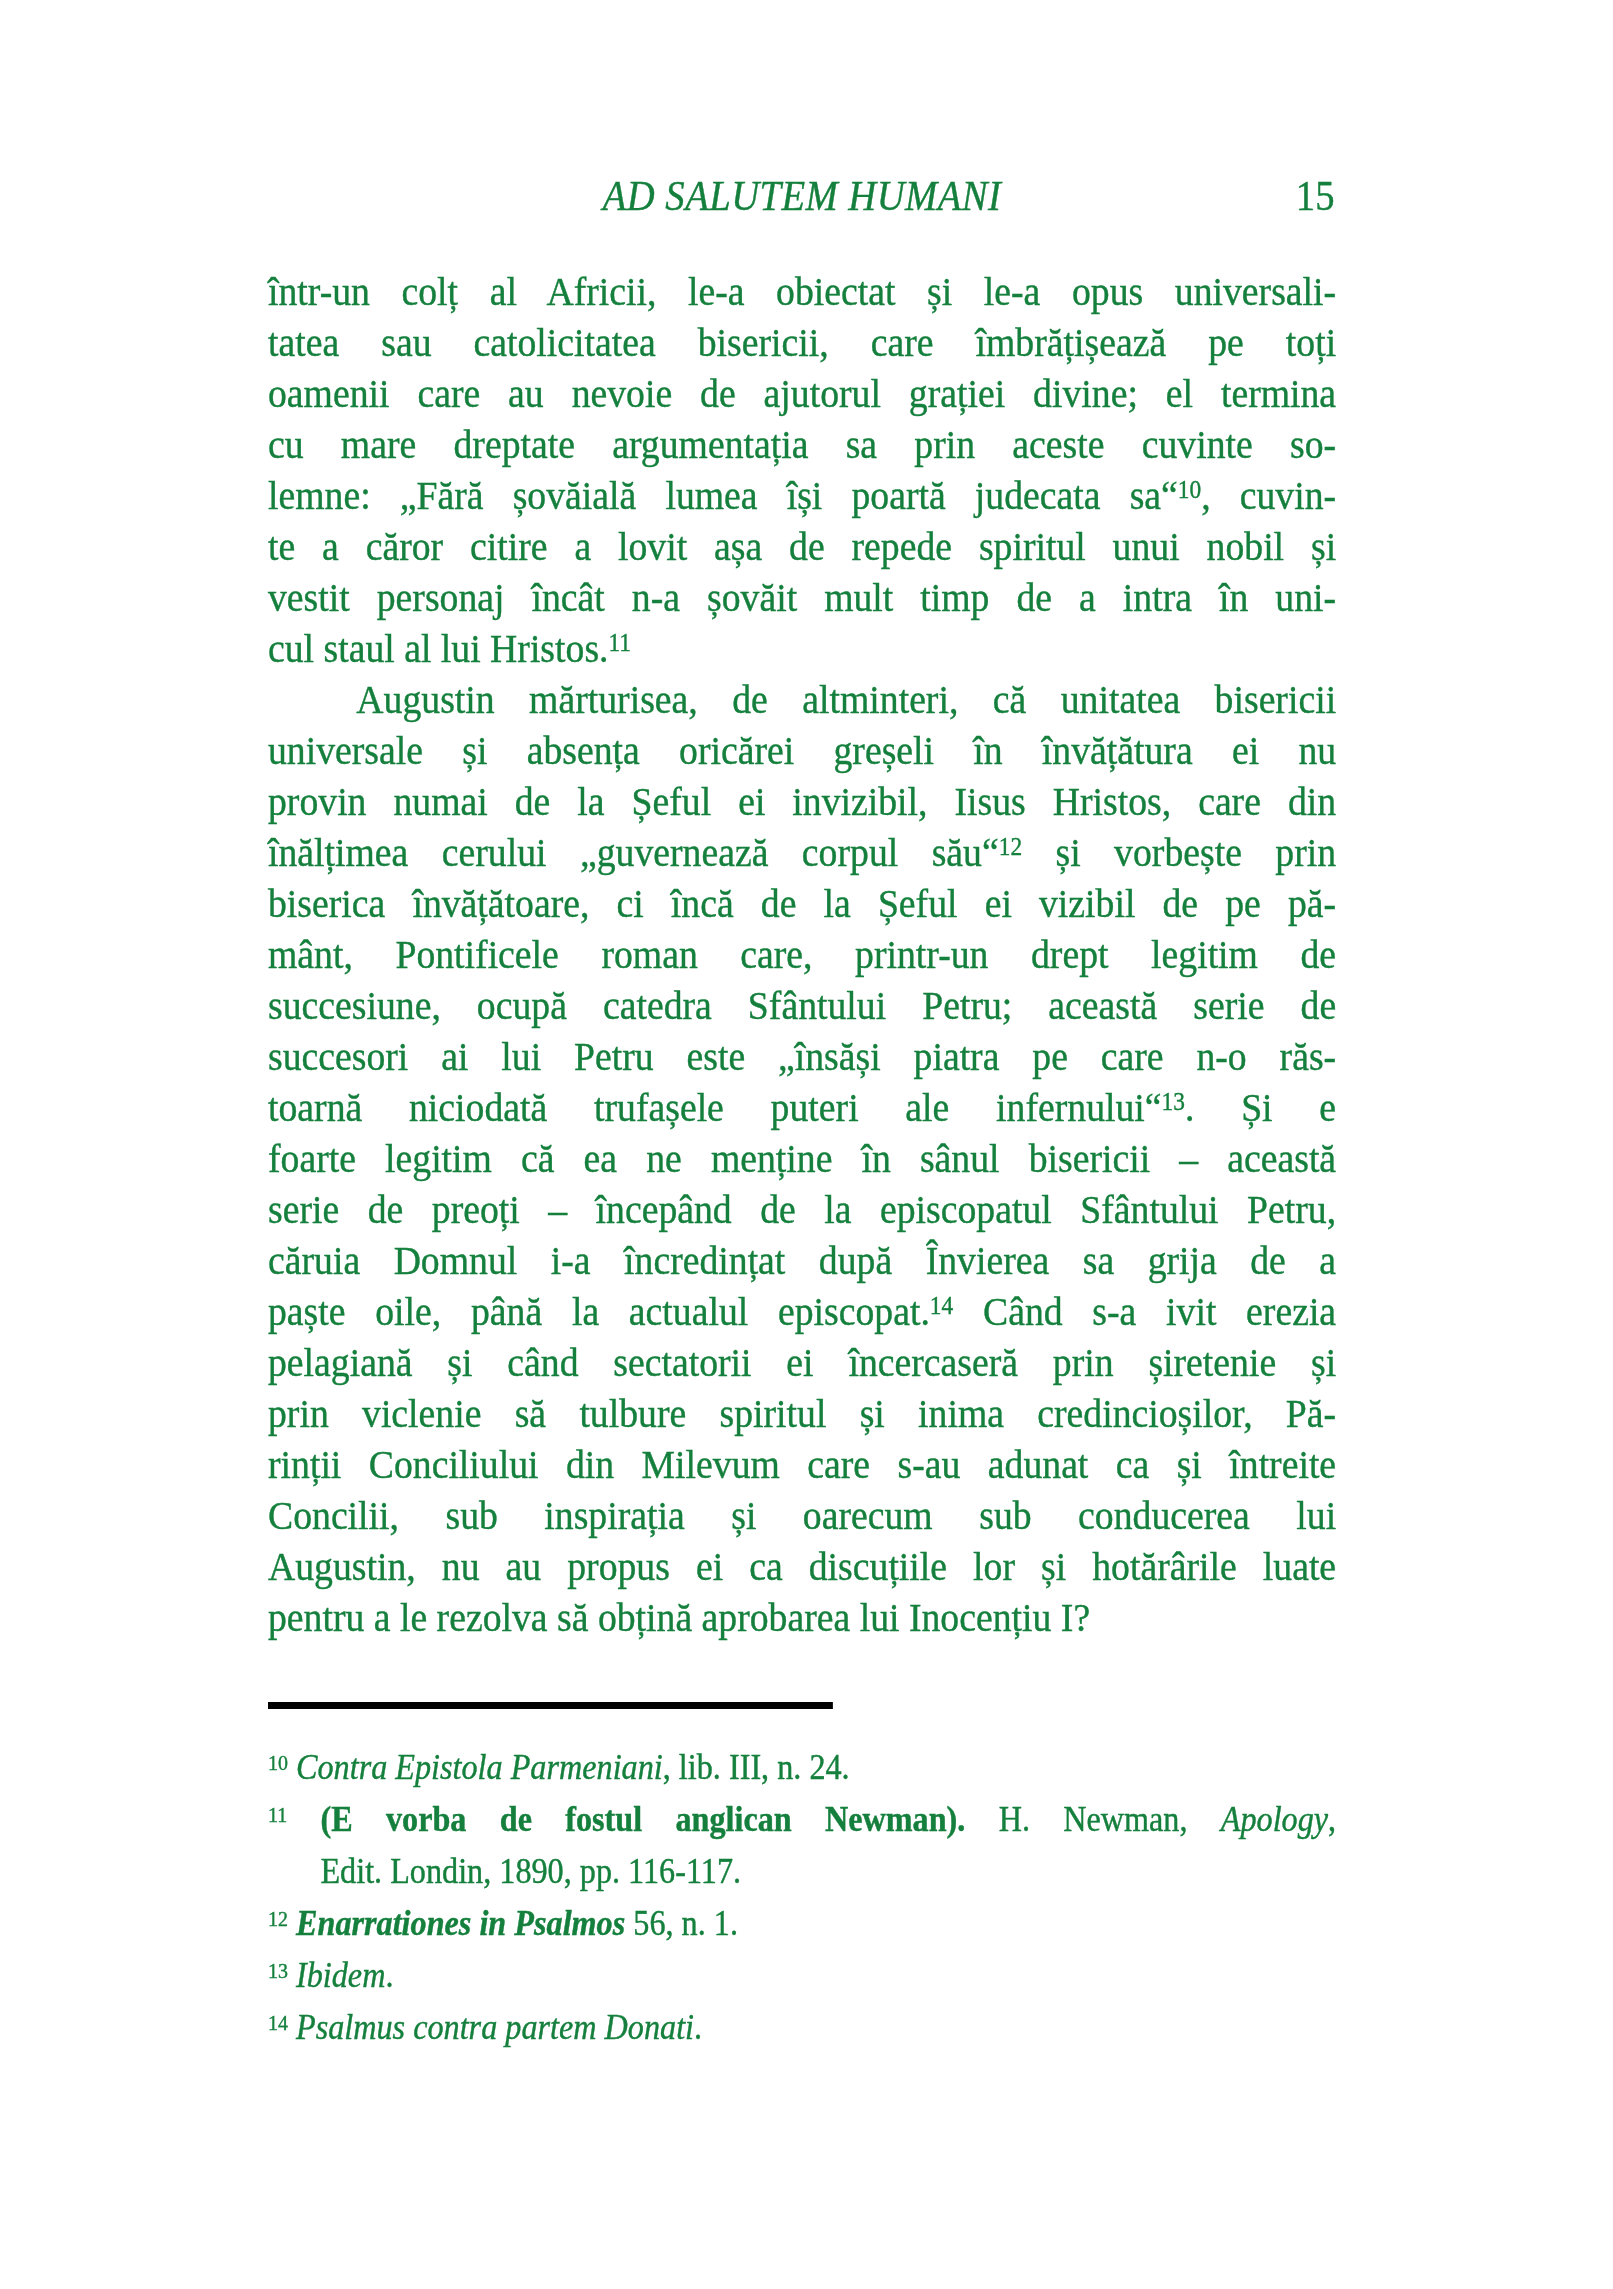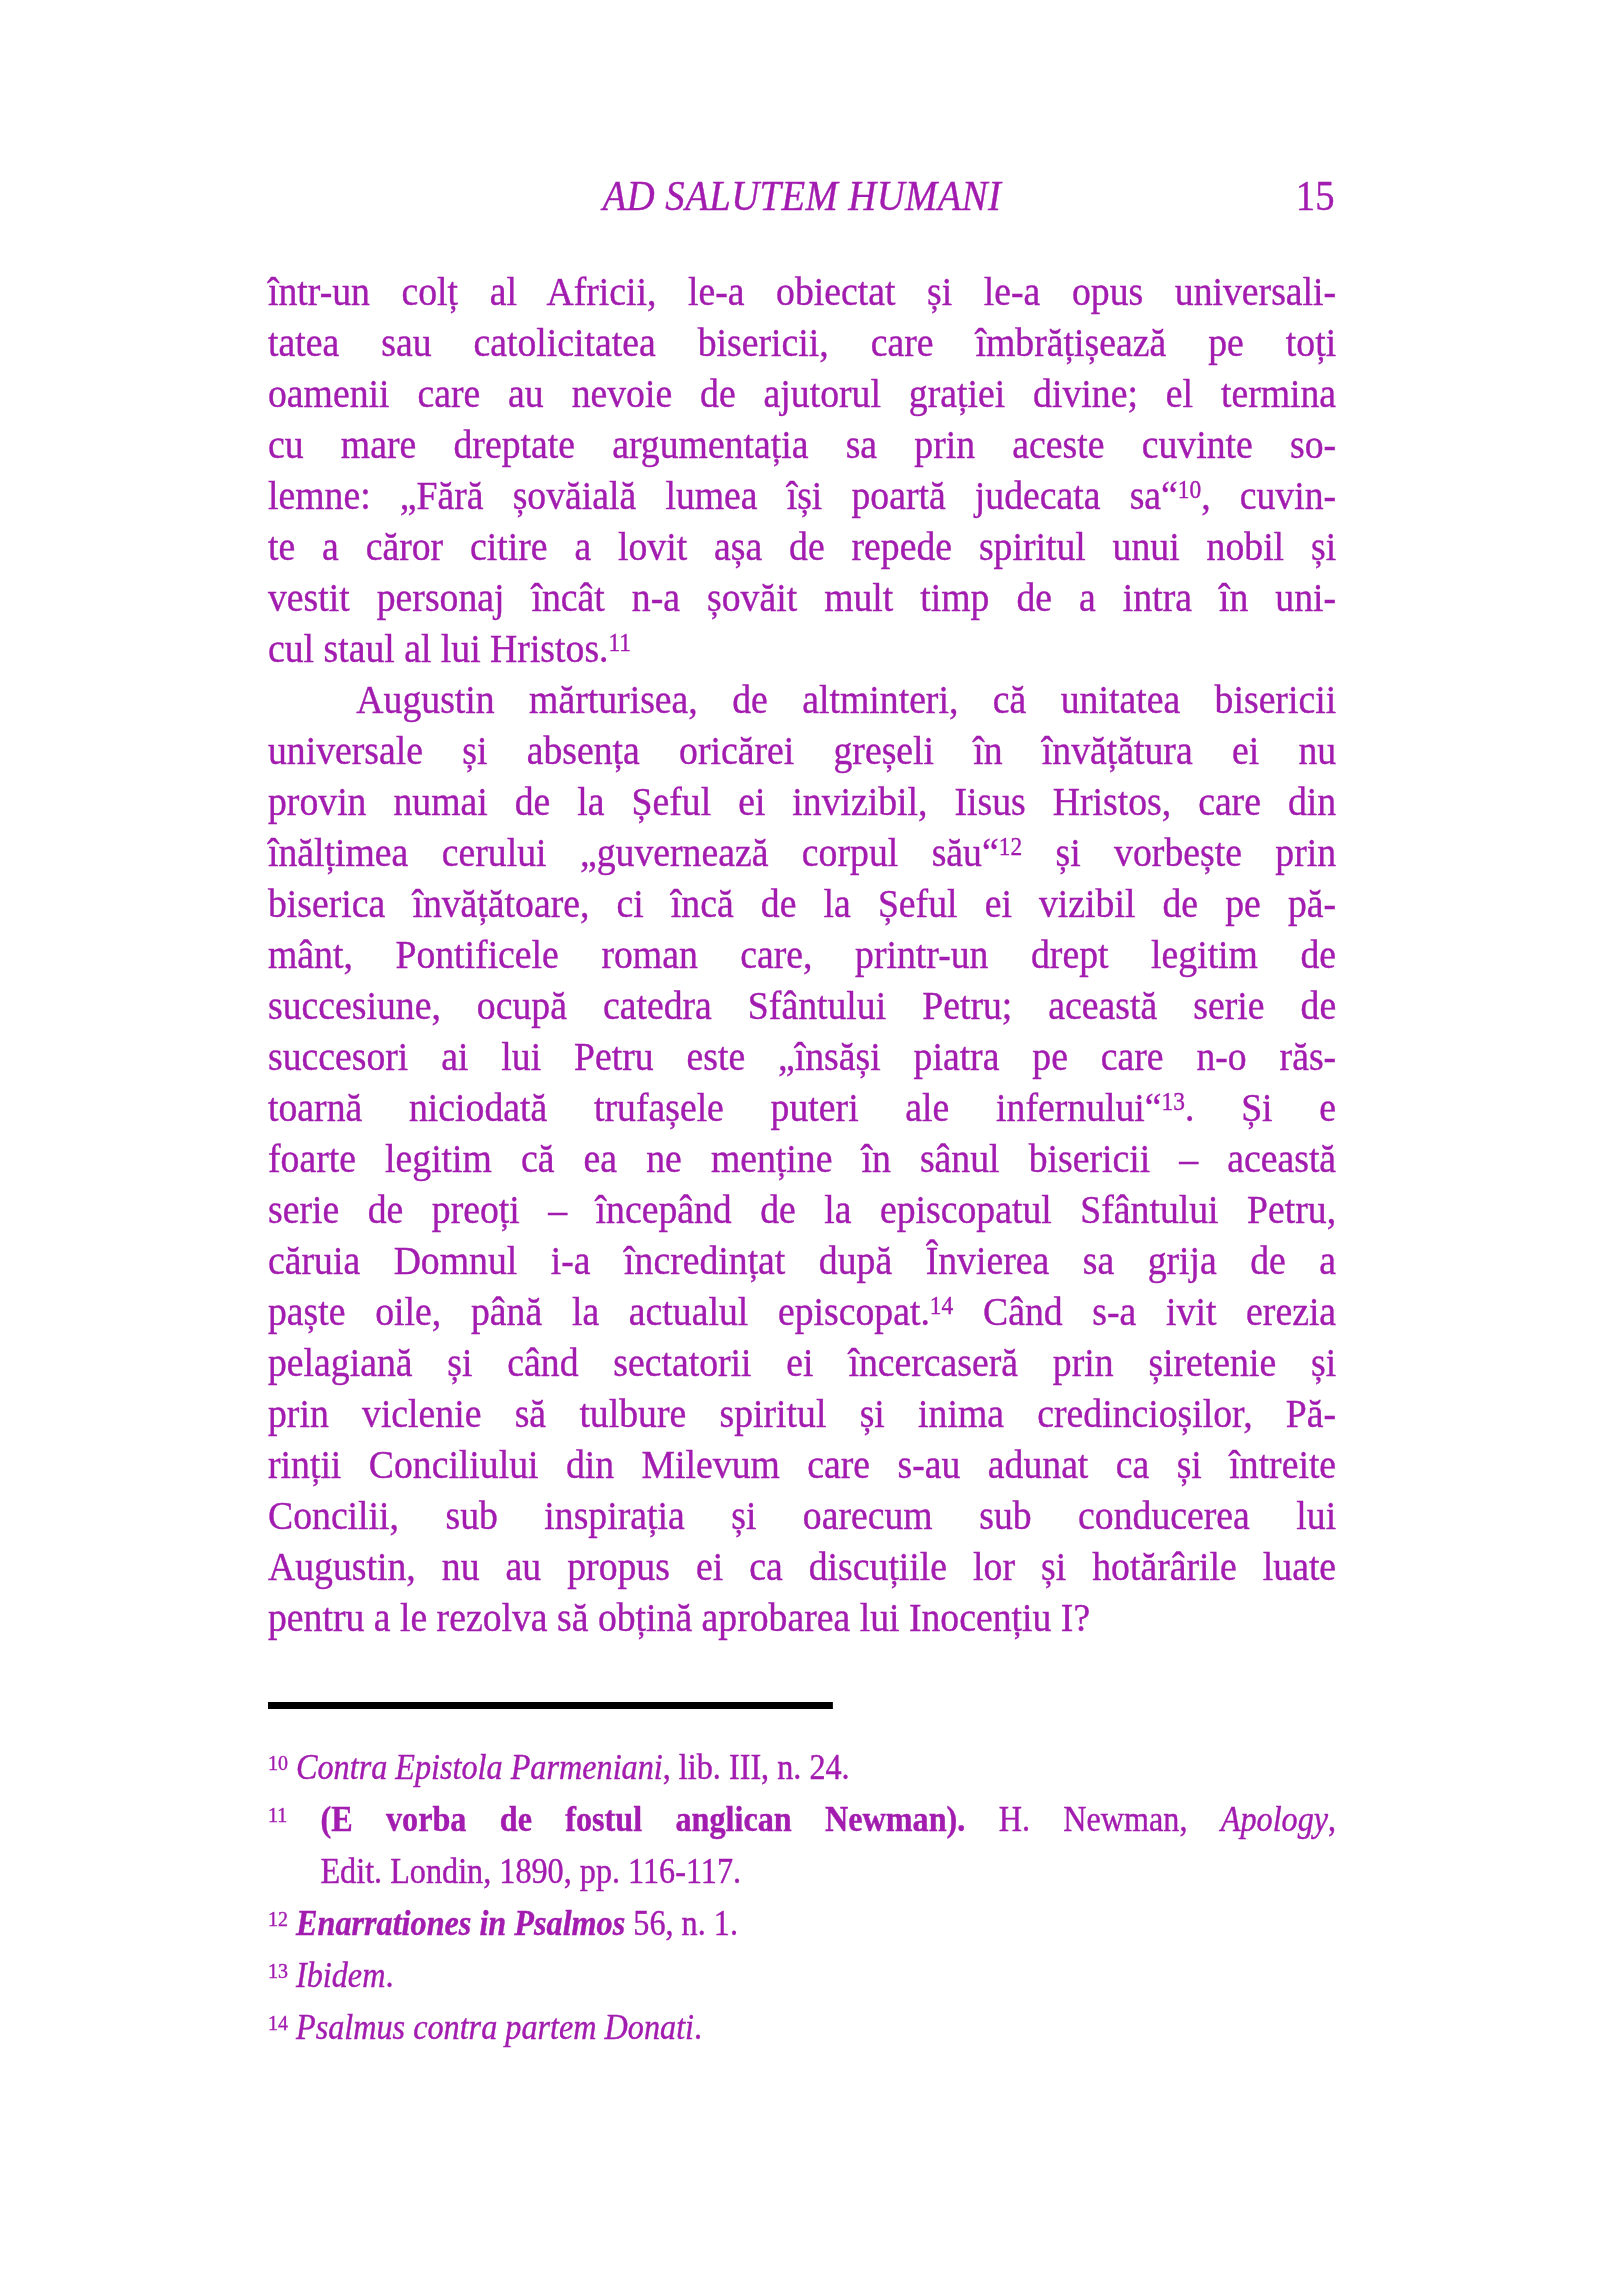--- a/index.html
+++ b/index.html
@@ -9,21 +9,21 @@
     background: #e8e8e8;
   }
   .page {
     position: relative;
     width: 1613px;
     height: 2290px;
     background: #ffffff;
     margin: 0 auto;
     overflow: hidden;
     font-family: "Liberation Serif", "DejaVu Serif", serif;
-    color: #a21caf;
+    color: #15803d;
     -webkit-text-stroke: 0.4px currentColor;
   }
   
   .content {
     position: absolute;
     left: 268px;
     top: 172px;
     width: 1161px;
     transform: scaleX(0.92);
     transform-origin: left top;

